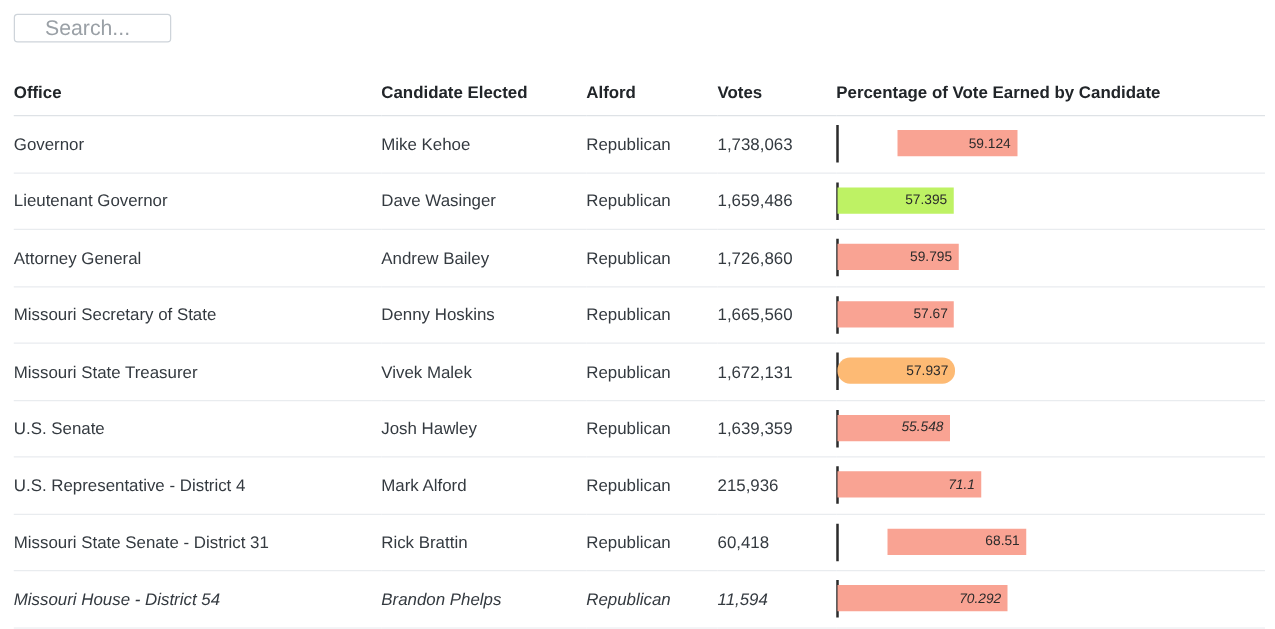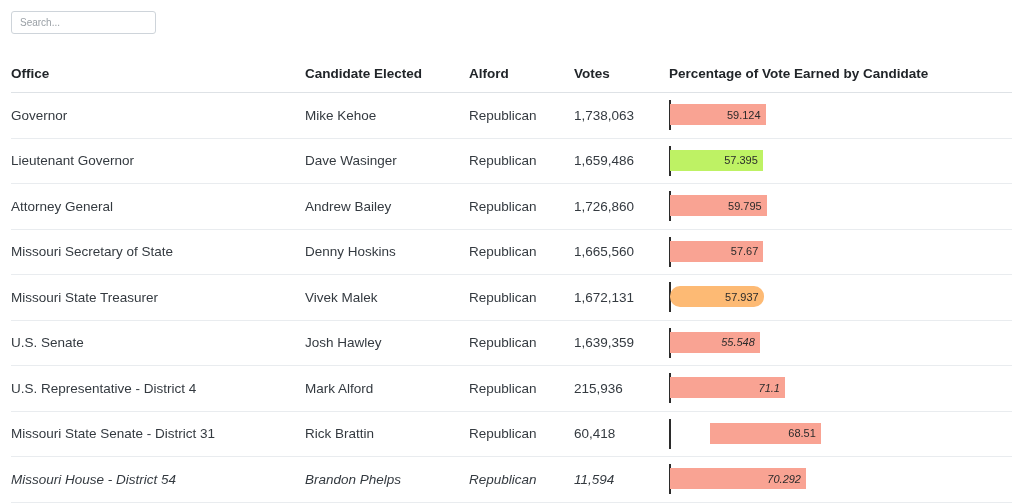--- a/index.html
+++ b/index.html
@@ -22,26 +22,26 @@
     background: #ffffff;
   }
 
   
   .search-wrap {
     position: absolute;
     left: 11px;
     top: 11px;
   }
   .search-input {
-    width: 145px;
+    width: 126px;
     height: 23px;
     box-sizing: border-box;
-    padding: 2px 8px;
+    padding: 2px 24px;
     font-family: "Liberation Sans", sans-serif;
-    font-size: 10px;
+    font-size: 17px;
     color: #495057;
     background: #ffffff;
     border: 1px solid #ced4da;
     border-radius: 3px;
     outline: none;
   }
   .search-input::placeholder {
     color: #9aa0a6;
     opacity: 1;
   }
@@ -159,21 +159,21 @@
       </thead>
       <tbody id="table-body">
           <tr>
             <td>Governor</td>
             <td>Mike Kehoe</td>
             <td>Republican</td>
             <td>1,738,063</td>
             <td class="bar-cell">
               <div class="bar-track">
                 <div class="bar-tick"></div>
-                <div class="bar-fill" style="width: 95.6px; background: rgb(249, 163, 147);">
+                <div class="bar-fill" style="width: 95.6px; background: rgb(249, 163, 147); margin-left: 48px;">
                   <span class="bar-value">59.124</span>
                 </div>
               </div>
             </td>
           </tr>
           <tr>
             <td>Lieutenant Governor</td>
             <td>Dave Wasinger</td>
             <td>Republican</td>
             <td>1,659,486</td>

